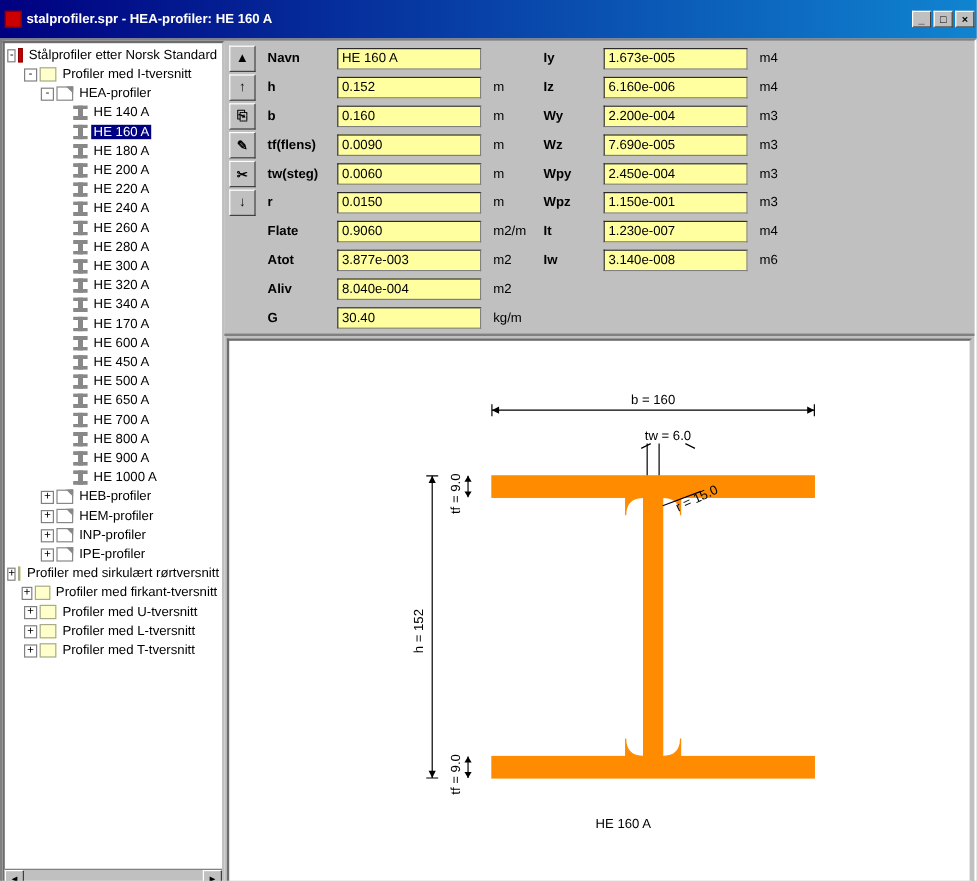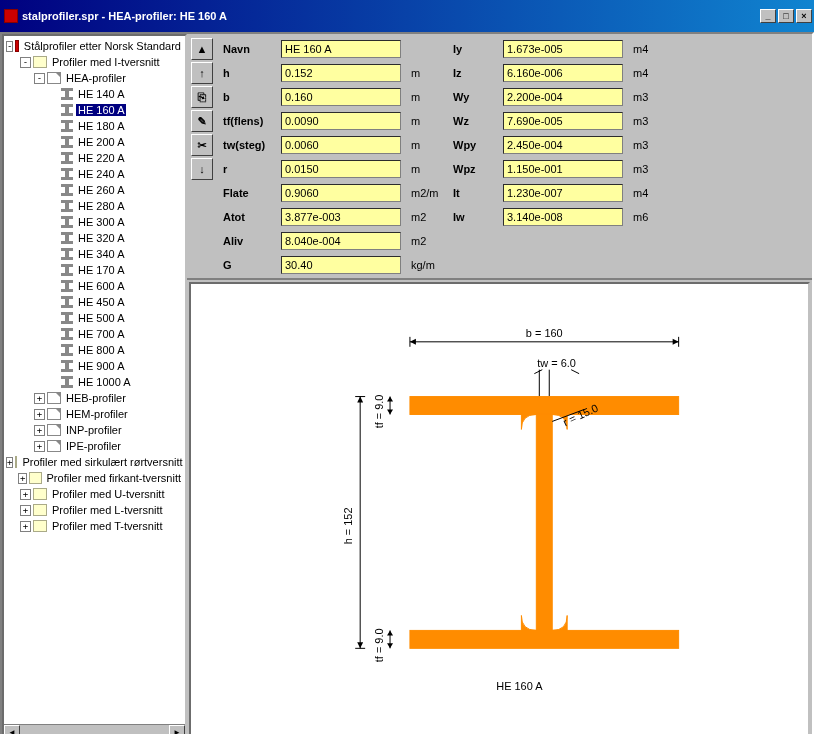--- a/index.html
+++ b/index.html
@@ -160,20 +160,26 @@
           <span class="indent" style="width: 42px;"></span>
           <span class="expander none"> </span>
           <span class="node-icon i-ibeam"></span>
           <span class="tree-label">HE 450 A</span>
         </div>
         <div class="tree-row">
           <span class="indent" style="width: 42px;"></span>
           <span class="expander none"> </span>
           <span class="node-icon i-ibeam"></span>
           <span class="tree-label">HE 500 A</span>
+        </div>
+        <div class="tree-row">
+          <span class="indent" style="width: 42px;"></span>
+          <span class="expander none"> </span>
+          <span class="node-icon i-ibeam"></span>
+          <span class="tree-label">HE 650 A</span>
         </div>
         <div class="tree-row">
           <span class="indent" style="width: 42px;"></span>
           <span class="expander none"> </span>
           <span class="node-icon i-ibeam"></span>
           <span class="tree-label">HE 700 A</span>
         </div>
         <div class="tree-row">
           <span class="indent" style="width: 42px;"></span>
           <span class="expander none"> </span>

